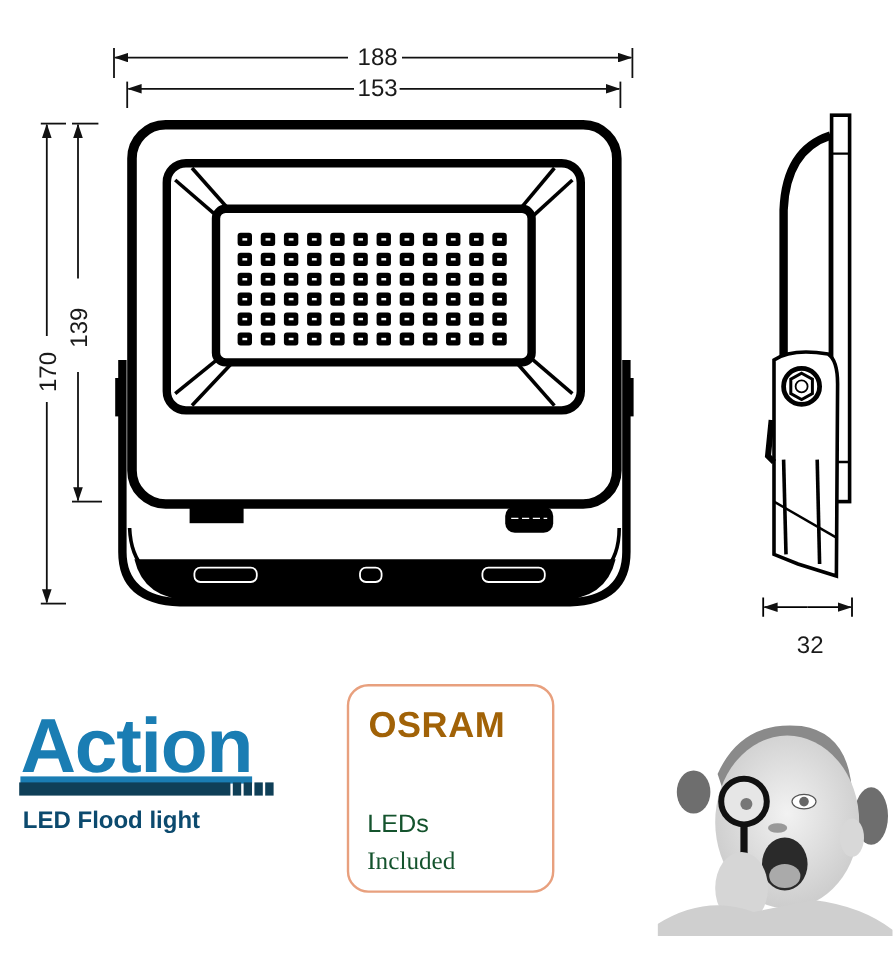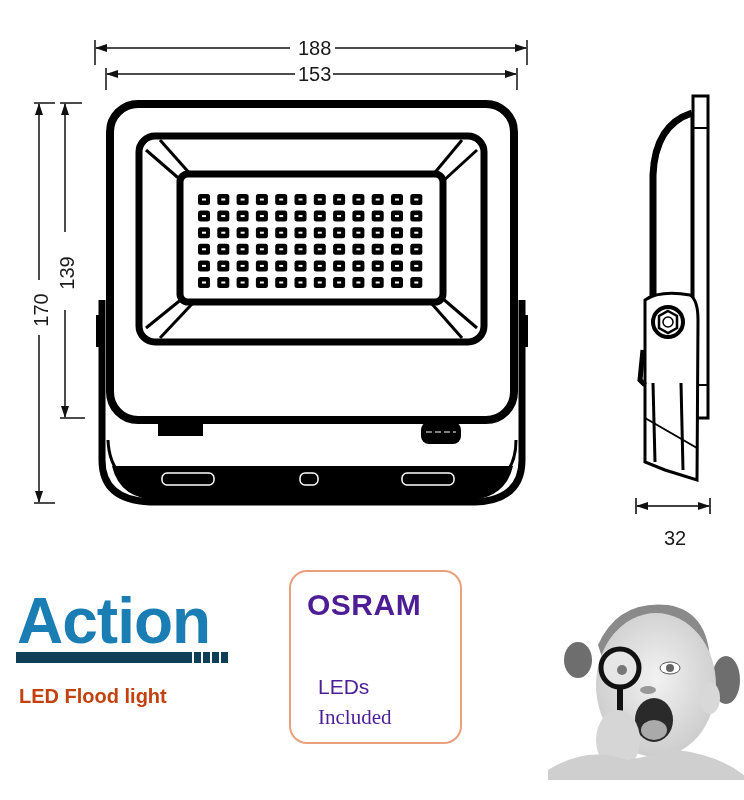--- a/index.html
+++ b/index.html
@@ -2,28 +2,28 @@
 <html><head>
   <meta charset="utf-8">
   <style>
     html, body { margin: 0; padding: 0; background: #ffffff; }
     body { width: 744px; height: 800px; position: relative; overflow: hidden; font-family: "Liberation Sans", sans-serif; }
     .dim-label { position: absolute; font-family: "Liberation Sans", sans-serif; font-size: 20px; color: #1a1a1a; background: #fff; line-height: 1; }
     .dim-label.vert { transform: rotate(-90deg); transform-origin: center center; }
     #drawing { position: absolute; left: 0; top: 0; }
     
     .action-logo { position: absolute; left: 14px; top: 595px; width: 230px; height: 110px; }
-    .action-word { position: absolute; left: 3px; top: -6px; font-family: "Liberation Sans", sans-serif; font-weight: bold; font-size: 64px; letter-spacing: -1px; color: #1a7db3; line-height: 1; }
+    .action-word { position: absolute; left: 3px; top: -6px; font-family: "Liberation Sans", sans-serif; font-weight: bold; font-size: 64px; letter-spacing: -1px; color: #1a7db3; line-height: 1; text-decoration: underline; }
     .action-bar { position: absolute; left: 2px; top: 57px; width: 180px; height: 11px; background: #0f3f57; }
     .action-seg { position: absolute; top: 57px; width: 7px; height: 11px; background: #0f3f57; }
-    .action-sub { position: absolute; left: 5px; top: 90px; font-family: "Liberation Sans", sans-serif; font-weight: bold; font-size: 20px; color: #c2410c; letter-spacing: 0px; }
+    .action-sub { position: absolute; left: 5px; top: 78px; font-family: "Liberation Sans", sans-serif; font-weight: bold; font-size: 20px; color: #0c4a6e; letter-spacing: 0px; }
     
     .osram-box { position: absolute; left: 289px; top: 570px; width: 173px; height: 174px; border: 2px solid #e8a07e; border-radius: 18px; box-sizing: border-box; background: #fff; }
-    .osram-word { position: absolute; left: 16px; top: 16px; font-family: "Liberation Sans", sans-serif; font-weight: bold; font-size: 30px; color: #4c1d95; letter-spacing: 0.5px; }
-    .osram-line { position: absolute; left: 15px; font-family: "Liberation Sans", sans-serif; font-size: 21px; color: #4c1d95; margin-left: 12px; }
+    .osram-word { position: absolute; left: 16px; top: 16px; font-family: "Liberation Sans", sans-serif; font-weight: bold; font-size: 30px; color: #a16207; letter-spacing: 0.5px; }
+    .osram-line { position: absolute; left: 15px; font-family: "Liberation Sans", sans-serif; font-size: 21px; color: #14532d; }
     
     .girl-photo { position: absolute; left: 548px; top: 590px; width: 196px; height: 190px; }
   </style>
 </head>
 <body>
 
 <svg id="drawing" width="744" height="560" viewBox="0 0 744 560" xmlns="http://www.w3.org/2000/svg">
   <defs>
     <marker id="arr" markerWidth="12" markerHeight="8" refX="11" refY="4" orient="auto" markerUnits="userSpaceOnUse">
       <path d="M0,0 L12,4 L0,8 z" fill="#111"></path>

